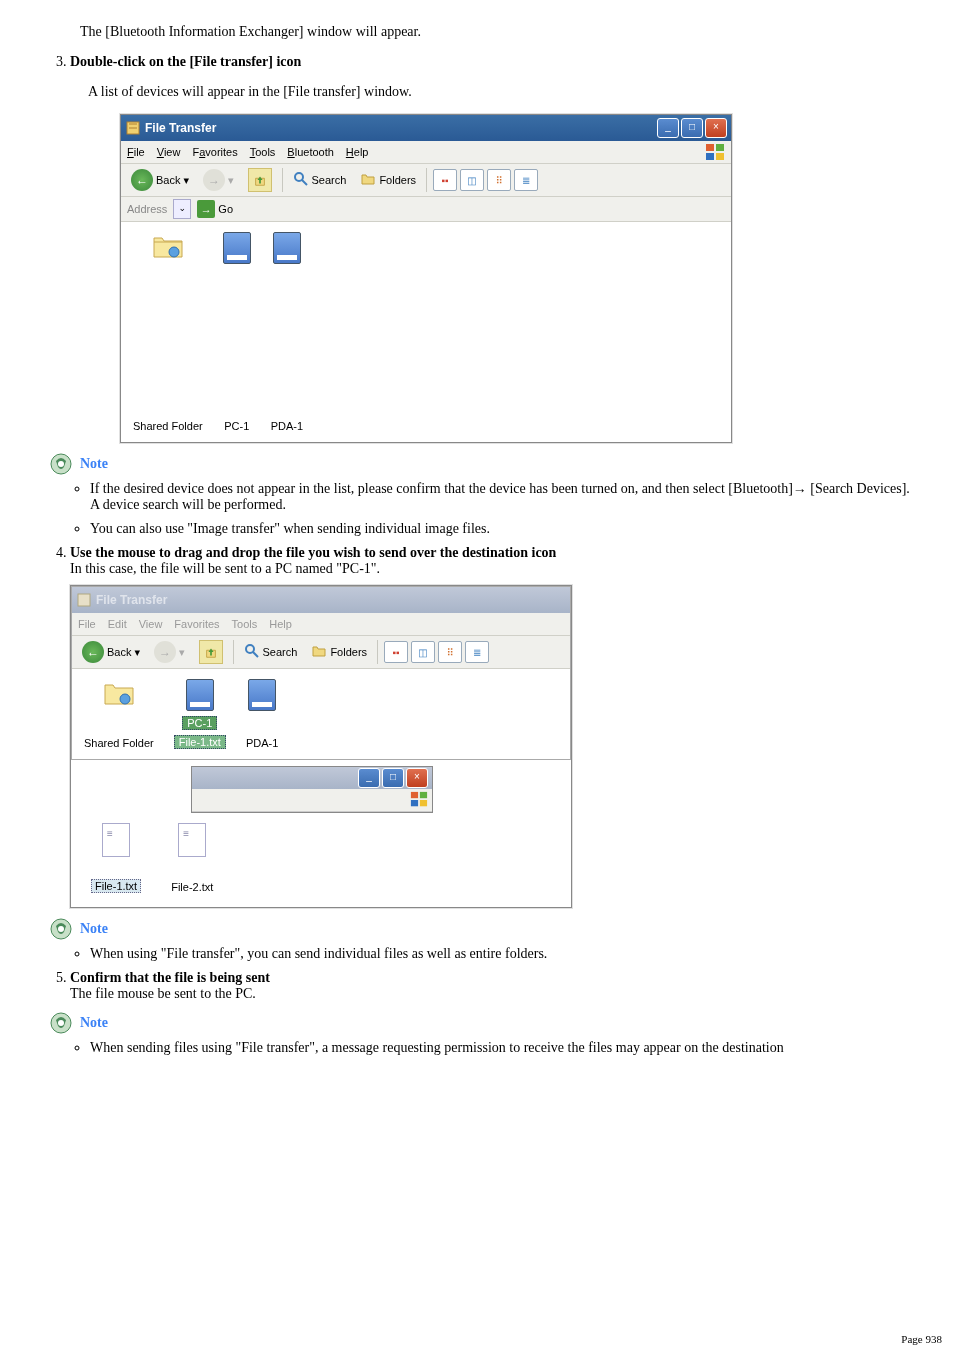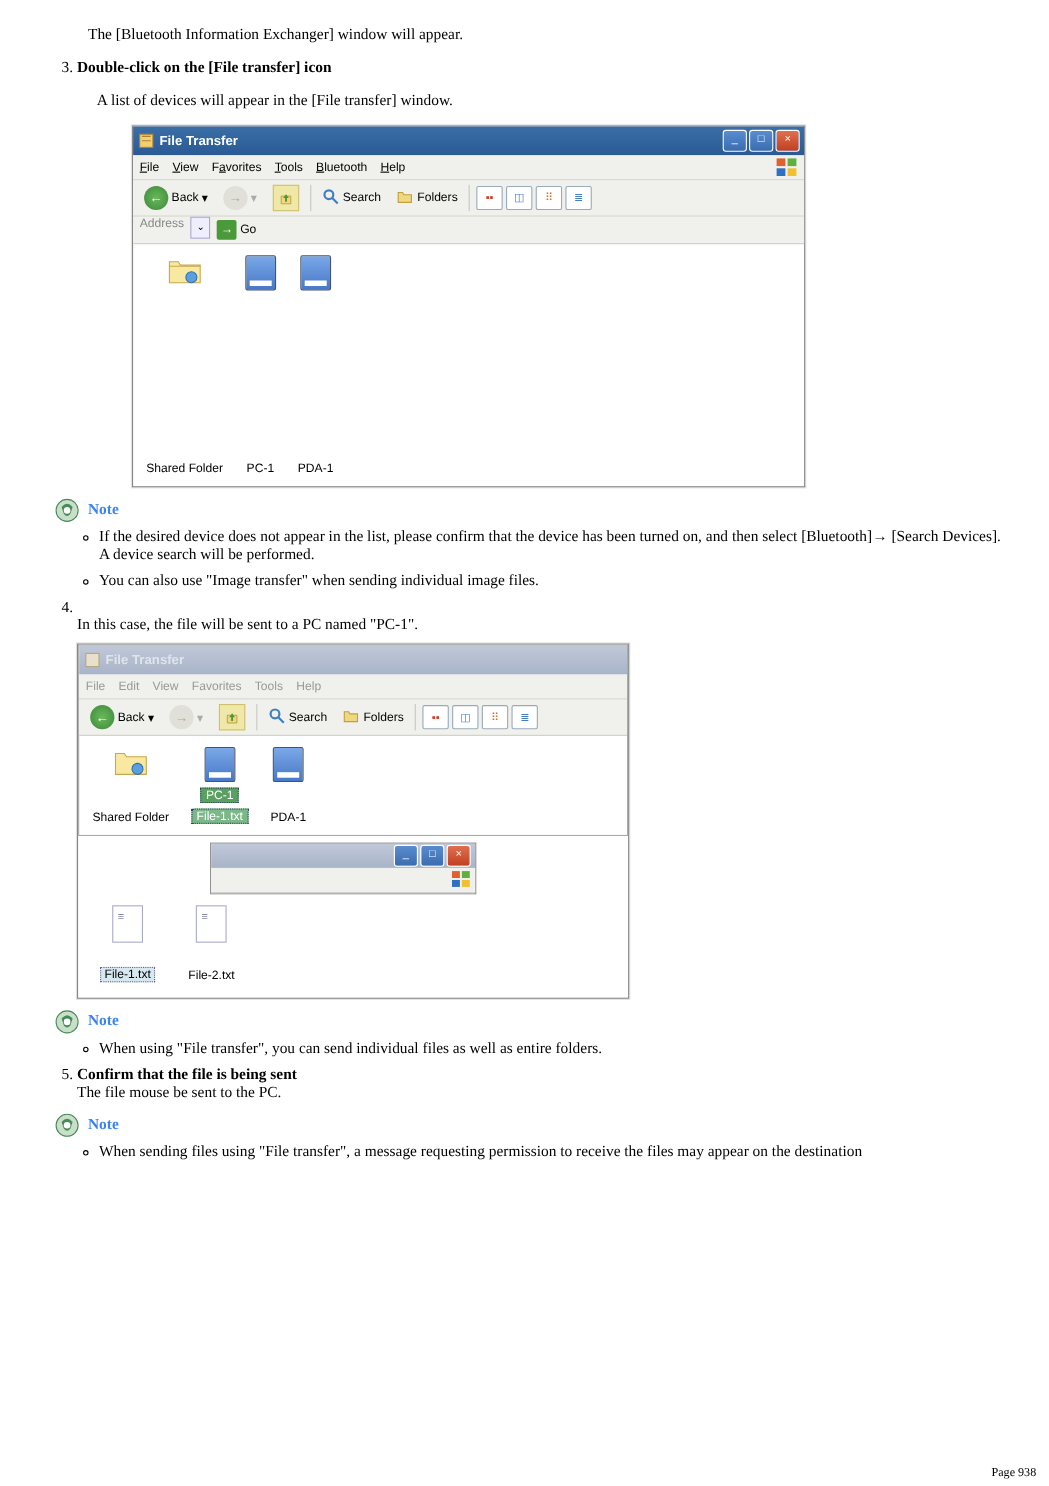--- a/index.html
+++ b/index.html
@@ -110,20 +110,21 @@
   .viewbtn {
     width: 22px; height: 20px; border: 1px solid #9ab; border-radius: 2px;
     background: #fff;
     display: inline-flex; align-items: center; justify-content: center;
     font-size: 10px;
   }
   .addrbar {
     height: 24px;
     background: #f0f0ec;
     display: flex;
+    align-items: center;
     padding: 0 6px;
     font-family: Tahoma, sans-serif;
     font-size: 11px;
     gap: 6px;
     border-bottom: 1px solid #d0d0c8;
   }
   .addrlabel { color: #888; }
   .addrfield {
     flex: 1;
     height: 18px;
@@ -324,21 +325,21 @@
 <ul class="circle">
   <li>
     <span>If the desired device does not appear in the list, please confirm that the device has been turned on, and then select [Bluetooth]→ [Search Devices].</span><br>
     <span>A device search will be performed.</span>
   </li>
   <li>You can also use "Image transfer" when sending individual image files.</li>
 </ul>
 
 <ol start="4" class="indent-list">
   <li>
-    <br>
+    <span class="bold">Use the mouse to drag and drop the file you wish to send over the destination icon</span><br>
     <span>In this case, the file will be sent to a PC named "PC-1".</span>
 
     
     <div class="screenshot" style="width:500px; margin-left:0px; padding-bottom:4px;">
       <div style="border:1px solid #aaa;">
         <div class="titlebar titlebar-inactive">
           <span class="titlebar-icon">
             <svg viewBox="0 0 16 16">
                 <rect x="2" y="2" width="12" height="12" fill="#e8e0c8" stroke="#b0a880"></rect>
               </svg>

